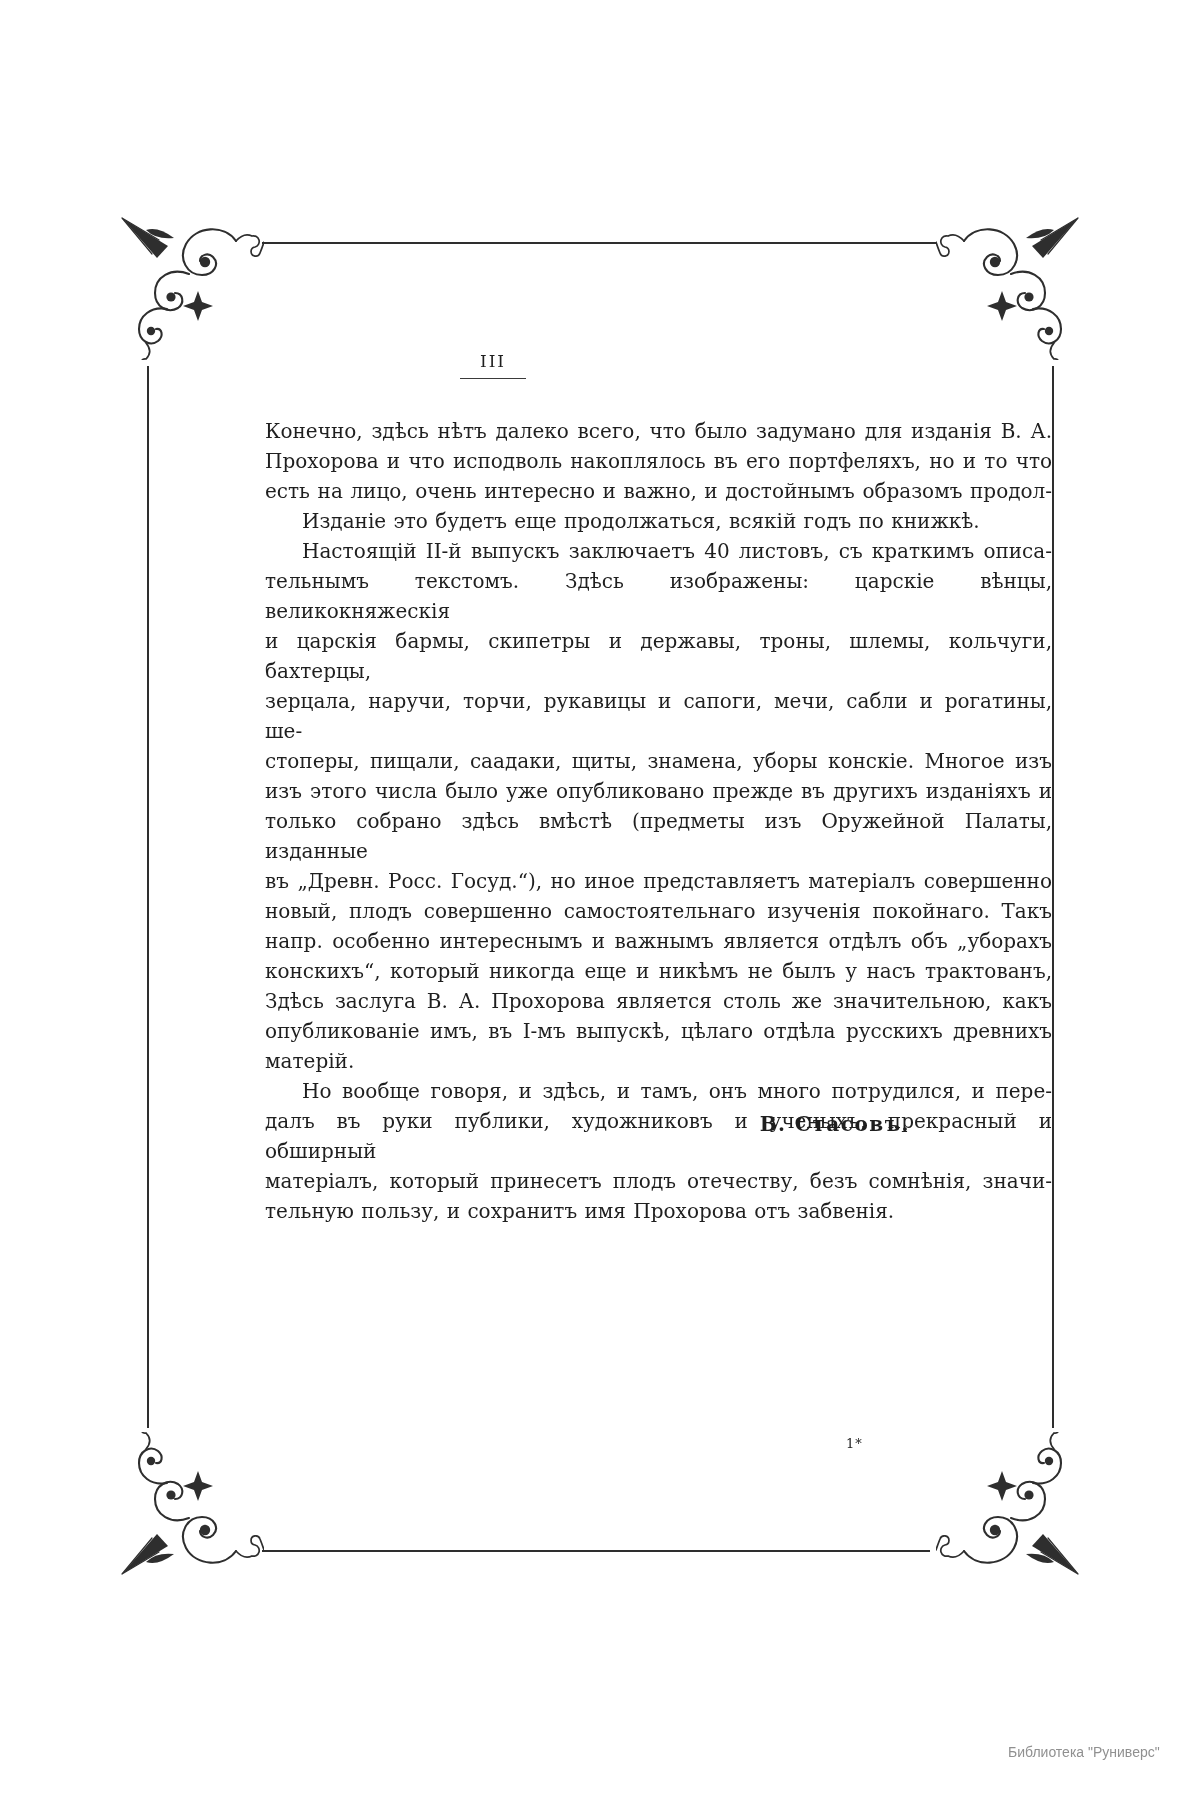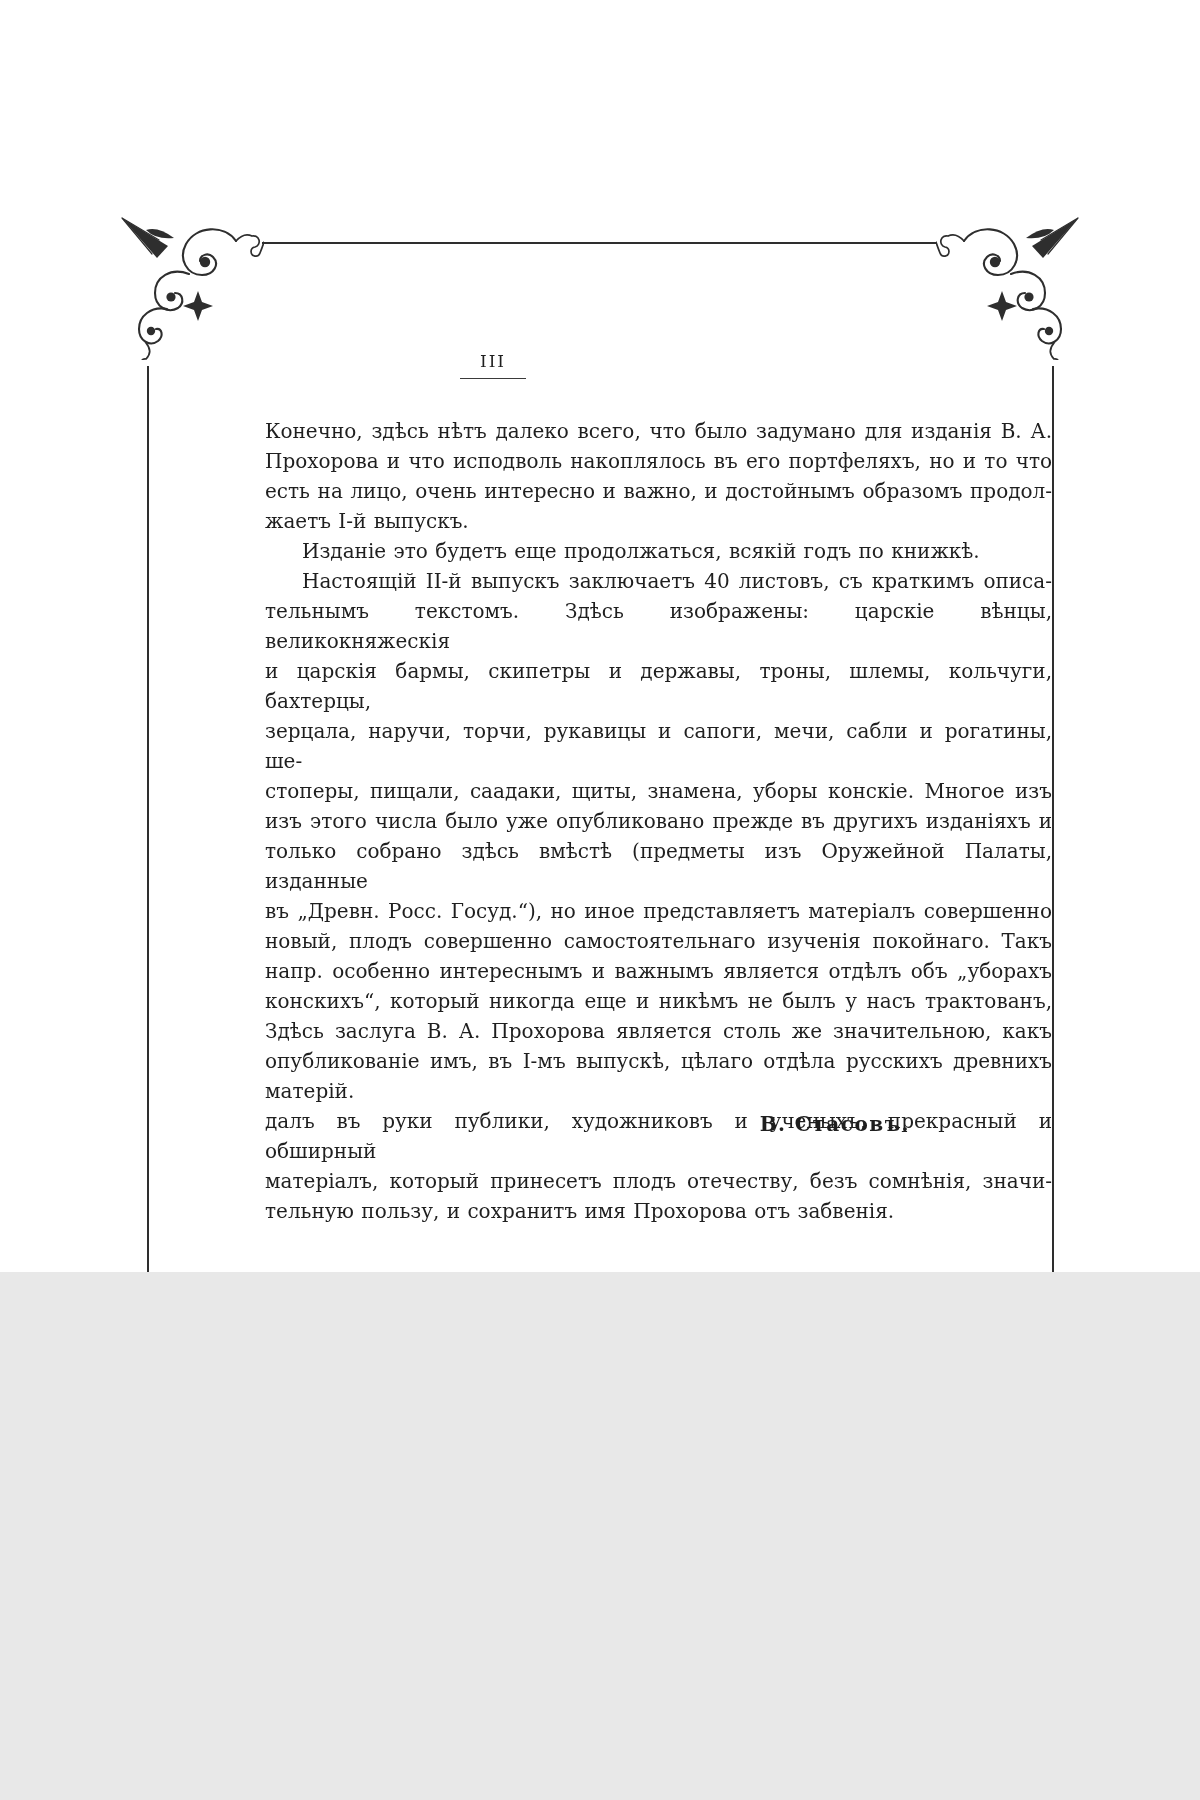--- a/index.html
+++ b/index.html
@@ -1,18 +1,18 @@
 <!DOCTYPE html>
 <html><head>
 <meta charset="utf-8">
 <style>
   html,body{margin:0;padding:0;background:#e8e8e8;}
   .page{
     position:relative;
-    width:1200px;height:1272px;
+    width:1200px;height:1800px;
     margin:0 auto;
     background:#ffffff;
     overflow:hidden;
     font-family:"DejaVu Serif", serif;
     color:#1f1f1f;
   }
   
   .rule{position:absolute;background:#2e2e2e;}
   .rule.h{height:1.6px;}
   .rule.v{width:1.6px;}
@@ -108,36 +108,36 @@
       <use href="#flourish"></use>
     </svg>
 
   <div class="folio">III</div>
   <div class="folio-rule"></div>
 
   <div class="body-text">
       <div class="line">Конечно, здѣсь нѣтъ далеко всего, что было задумано для изданія В. А.</div>
       <div class="line">Прохорова и что исподволь накоплялось въ его портфеляхъ, но и то что</div>
       <div class="line">есть на лицо, очень интересно и важно, и достойнымъ образомъ продол-</div>
-      <div class="line last">жаетъ I-й выпускъ.</div>
       <div class="line indent last">Изданіе это будетъ еще продолжаться, всякій годъ по книжкѣ.</div>
       <div class="line indent">Настоящій II-й выпускъ заключаетъ 40 листовъ, съ краткимъ описа-</div>
       <div class="line">тельнымъ текстомъ. Здѣсь изображены: царскіе вѣнцы, великокняжескія</div>
       <div class="line">и царскія бармы, скипетры и державы, троны, шлемы, кольчуги, бахтерцы,</div>
       <div class="line">зерцала, наручи, торчи, рукавицы и сапоги, мечи, сабли и рогатины, ше-</div>
       <div class="line">стоперы, пищали, саадаки, щиты, знамена, уборы конскіе. Многое изъ</div>
       <div class="line">изъ этого числа было уже опубликовано прежде въ другихъ изданіяхъ и</div>
       <div class="line">только собрано здѣсь вмѣстѣ (предметы изъ Оружейной Палаты, изданные</div>
       <div class="line">въ „Древн. Росс. Госуд.“), но иное представляетъ матеріалъ совершенно</div>
       <div class="line">новый, плодъ совершенно самостоятельнаго изученія покойнаго. Такъ</div>
       <div class="line">напр. особенно интереснымъ и важнымъ является отдѣлъ объ „уборахъ</div>
       <div class="line">конскихъ“, который никогда еще и никѣмъ не былъ у насъ трактованъ,</div>
       <div class="line">Здѣсь заслуга В. А. Прохорова является столь же значительною, какъ</div>
       <div class="line">опубликованіе имъ, въ I-мъ выпускѣ, цѣлаго отдѣла русскихъ древнихъ</div>
       <div class="line last">матерій.</div>
+      <div class="line indent">Но вообще говоря, и здѣсь, и тамъ, онъ много потрудился, и пере-</div>
       <div class="line">далъ въ руки публики, художниковъ и ученыхъ, прекрасный и обширный</div>
       <div class="line">матеріалъ, который принесетъ плодъ отечеству, безъ сомнѣнія, значи-</div>
       <div class="line last">тельную пользу, и сохранитъ имя Прохорова отъ забвенія.</div>
     </div>
 
   <div class="signature">В. Стасовъ.</div>
 
   <div class="sigmark">1*</div>
 
   <div class="watermark">Библиотека "Руниверс"</div>

